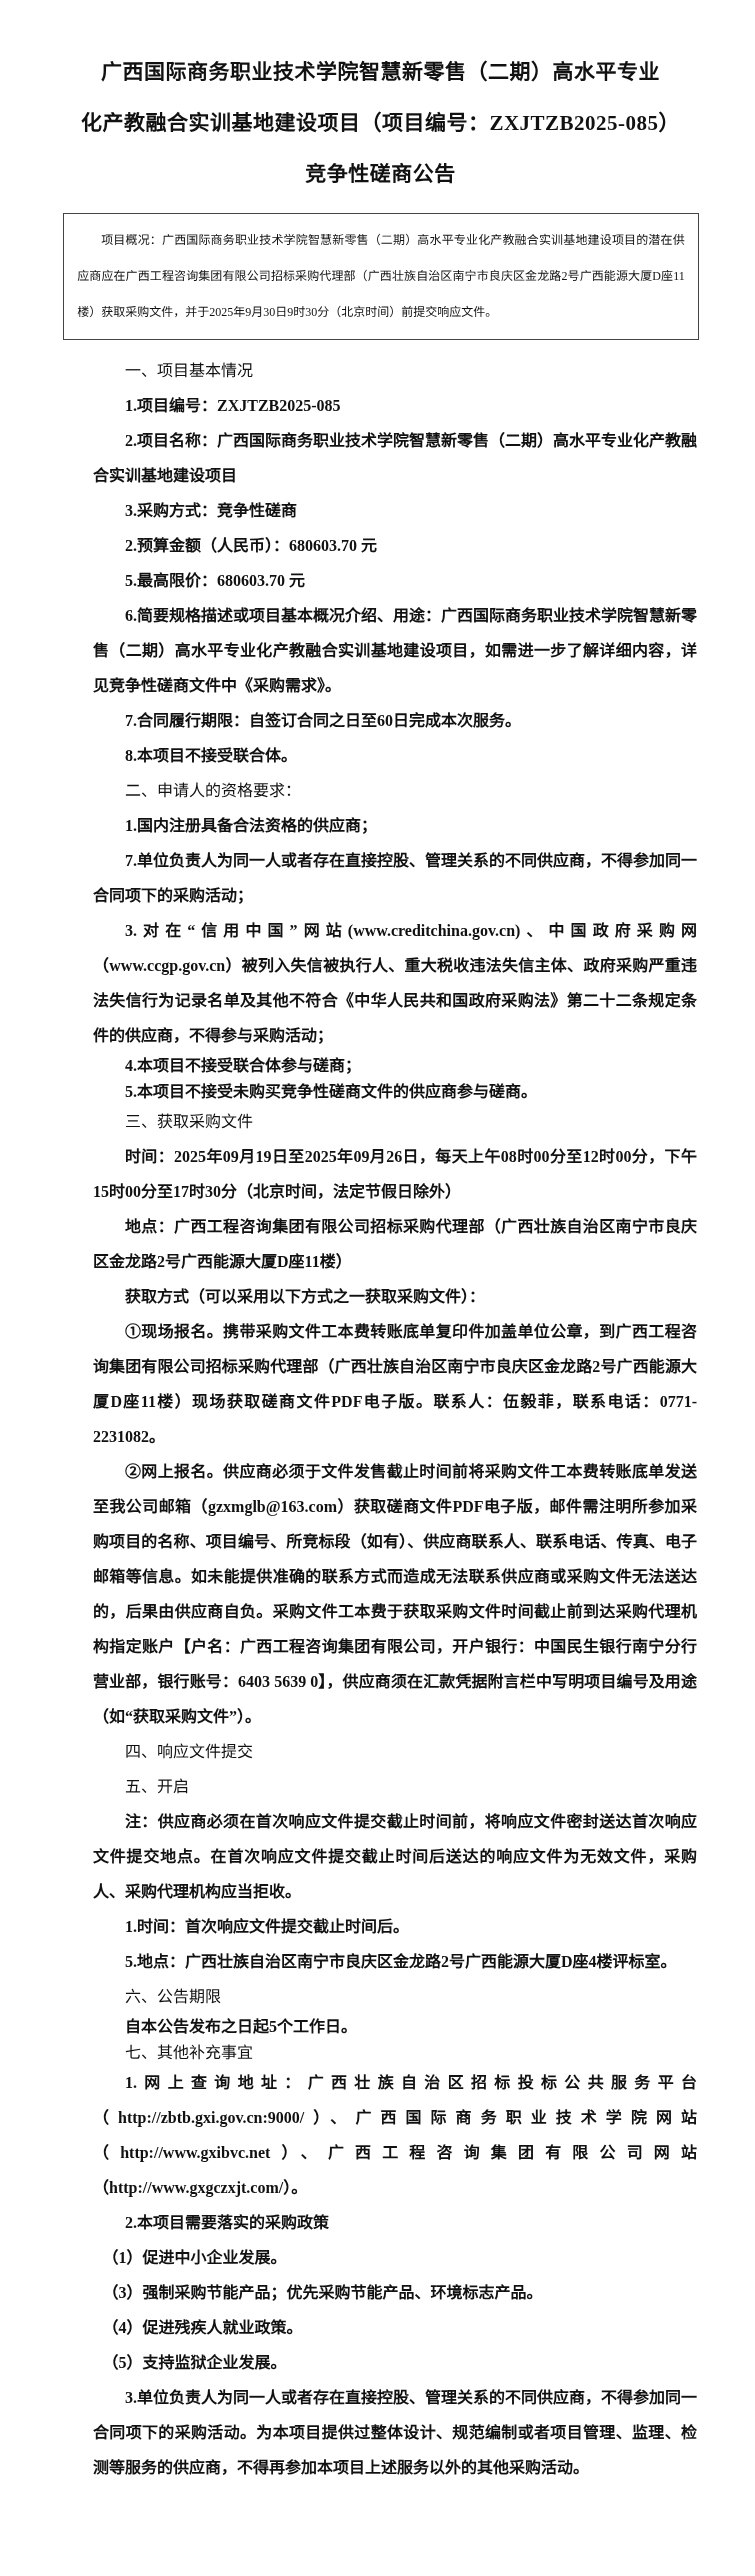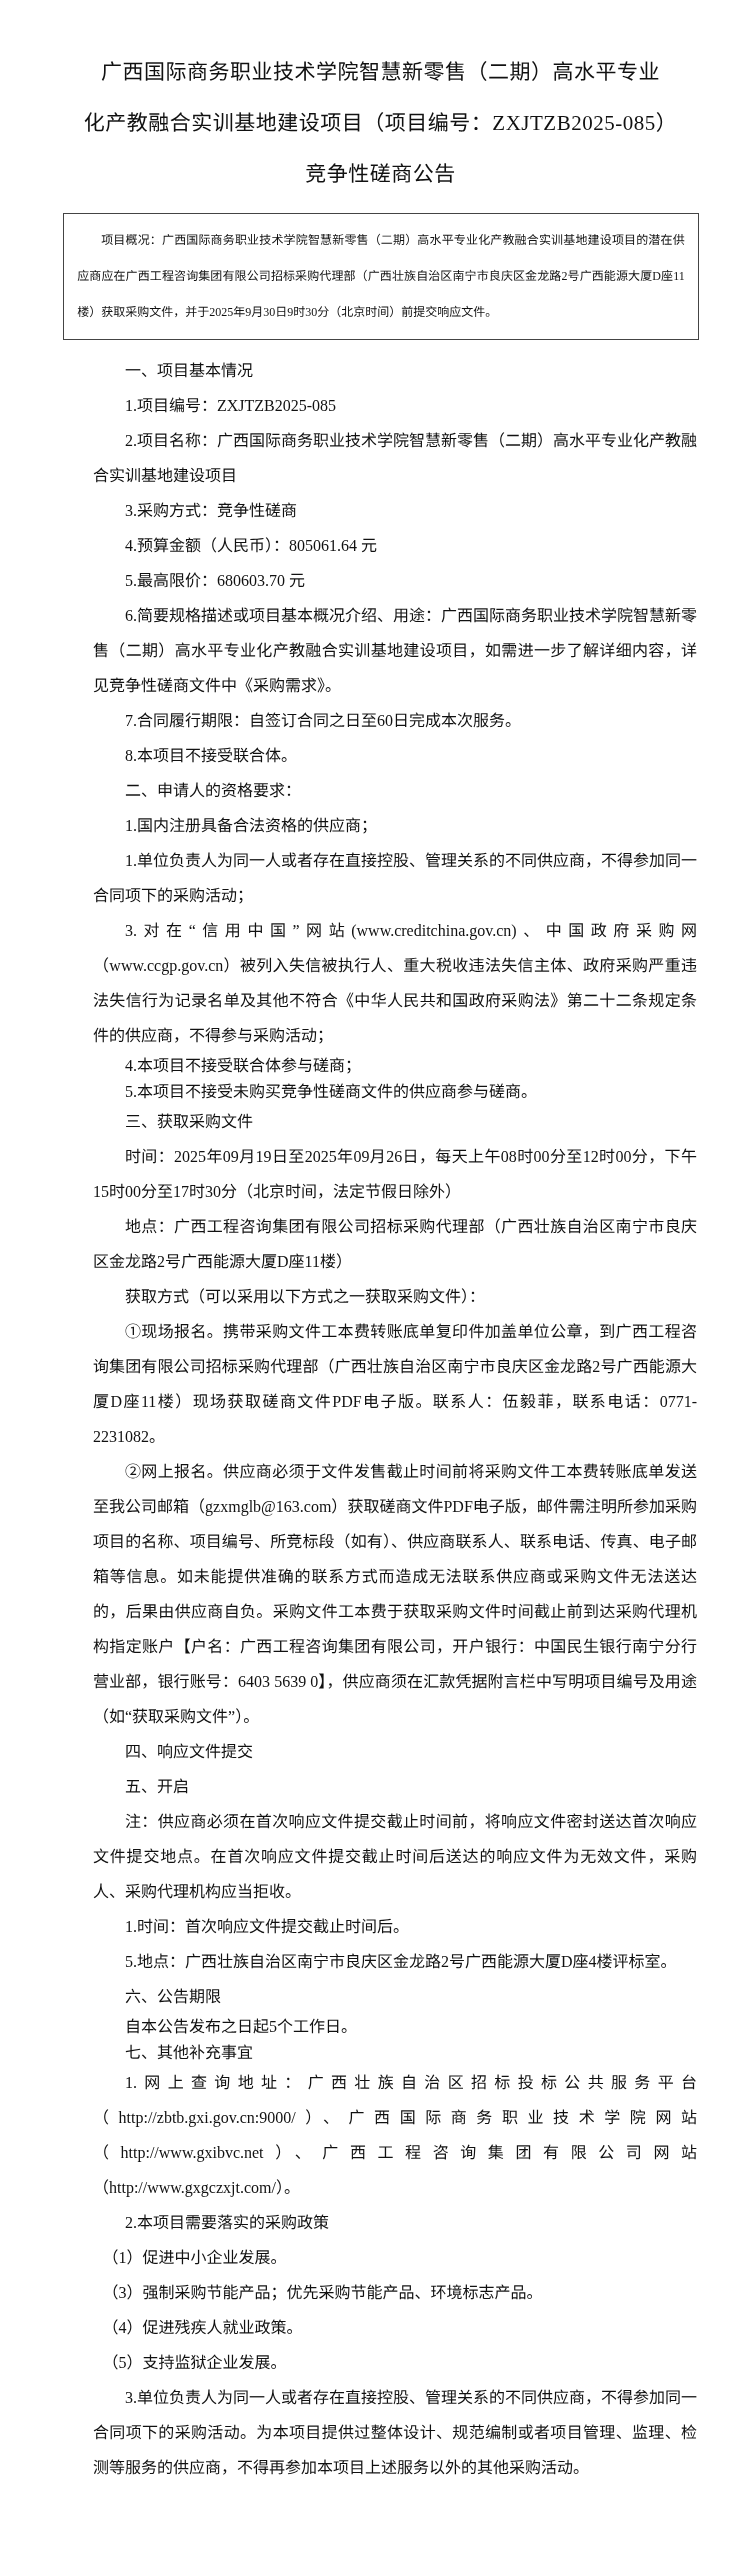--- a/index.html
+++ b/index.html
@@ -13,21 +13,21 @@
     color: #111111;
     font-family: "Liberation Serif", "DejaVu Serif", serif;
     padding: 47px 59px 57px 93px;
   }
   .title {
     margin: 0 0 13.2px -30px;   
     padding: 0;
     width: 635px;
     text-align: center;
     font-size: 21px;
-    font-weight: 400;
+    font-weight: 700;
     line-height: 51px;
     letter-spacing: 0.5px;
   }
   .title .tline { display: block; }
   .summary-box {
     box-sizing: border-box;
     margin: 5.7px -1.9px 13.2px -30px;
     border: 0.9px solid #444444;
     padding: 7.6px 13.2px 9.4px 13.2px;
   }
@@ -38,20 +38,21 @@
     text-indent: 2em;
     text-align: justify;
   }
   .body-blocks { font-size: 16px; }
   .para {
     margin: 0;
     line-height: 35px;
     text-indent: 2em;
     text-align: justify;
     overflow-wrap: break-word;
+    font-weight: bold;
   }
   .para.heading { font-weight: 400; }
   .para.tight   { line-height: 25.5px; }
   .para.sub     { text-indent: 0.6em; }
 </style>
 </head>
 <body>
 
 <div class="page">
 
@@ -63,28 +64,28 @@
 
   <div class="summary-box">
     <p>项目概况：广西国际商务职业技术学院智慧新零售（二期）高水平专业化产教融合实训基地建设项目的潜在供应商应在广西工程咨询集团有限公司招标采购代理部（广西壮族自治区南宁市良庆区金龙路2号广西能源大厦D座11楼）获取采购文件，并于2025年9月30日9时30分（北京时间）前提交响应文件。</p>
   </div>
 
   <div class="body-blocks">
       <p class="para heading">一、项目基本情况</p>
       <p class="para">1.项目编号：ZXJTZB2025-085</p>
       <p class="para">2.项目名称：广西国际商务职业技术学院智慧新零售（二期）高水平专业化产教融合实训基地建设项目</p>
       <p class="para">3.采购方式：竞争性磋商</p>
-      <p class="para">4.预算金额（人民币）：805061.64 元</p>
+      <p class="para">2.预算金额（人民币）：680603.70 元</p>
       <p class="para">5.最高限价：680603.70 元</p>
       <p class="para">6.简要规格描述或项目基本概况介绍、用途：广西国际商务职业技术学院智慧新零售（二期）高水平专业化产教融合实训基地建设项目，如需进一步了解详细内容，详见竞争性磋商文件中《采购需求》。</p>
       <p class="para">7.合同履行期限：自签订合同之日至60日完成本次服务。</p>
       <p class="para">8.本项目不接受联合体。</p>
       <p class="para heading">二、申请人的资格要求：</p>
       <p class="para">1.国内注册具备合法资格的供应商；</p>
-      <p class="para">1.单位负责人为同一人或者存在直接控股、管理关系的不同供应商，不得参加同一合同项下的采购活动；</p>
+      <p class="para">7.单位负责人为同一人或者存在直接控股、管理关系的不同供应商，不得参加同一合同项下的采购活动；</p>
       <p class="para">3.对在“信用中国”网站(www.creditchina.gov.cn)、中国政府采购网（www.ccgp.gov.cn）被列入失信被执行人、重大税收违法失信主体、政府采购严重违法失信行为记录名单及其他不符合《中华人民共和国政府采购法》第二十二条规定条件的供应商，不得参与采购活动；</p>
       <p class="para tight">4.本项目不接受联合体参与磋商；</p>
       <p class="para tight">5.本项目不接受未购买竞争性磋商文件的供应商参与磋商。</p>
       <p class="para heading">三、获取采购文件</p>
       <p class="para">时间：2025年09月19日至2025年09月26日，每天上午08时00分至12时00分，下午15时00分至17时30分（北京时间，法定节假日除外）</p>
       <p class="para">地点：广西工程咨询集团有限公司招标采购代理部（广西壮族自治区南宁市良庆区金龙路2号广西能源大厦D座11楼）</p>
       <p class="para">获取方式（可以采用以下方式之一获取采购文件）：</p>
       <p class="para">①现场报名。携带采购文件工本费转账底单复印件加盖单位公章，到广西工程咨询集团有限公司招标采购代理部（广西壮族自治区南宁市良庆区金龙路2号广西能源大厦D座11楼）现场获取磋商文件PDF电子版。联系人：伍毅菲，联系电话：0771-2231082。</p>
       <p class="para">②网上报名。供应商必须于文件发售截止时间前将采购文件工本费转账底单发送至我公司邮箱（gzxmglb@163.com）获取磋商文件PDF电子版，邮件需注明所参加采购项目的名称、项目编号、所竞标段（如有）、供应商联系人、联系电话、传真、电子邮箱等信息。如未能提供准确的联系方式而造成无法联系供应商或采购文件无法送达的，后果由供应商自负。采购文件工本费于获取采购文件时间截止前到达采购代理机构指定账户【户名：广西工程咨询集团有限公司，开户银行：中国民生银行南宁分行营业部，银行账号：6403 5639 0】，供应商须在汇款凭据附言栏中写明项目编号及用途（如“获取采购文件”）。</p>
       <p class="para heading">四、响应文件提交</p>

